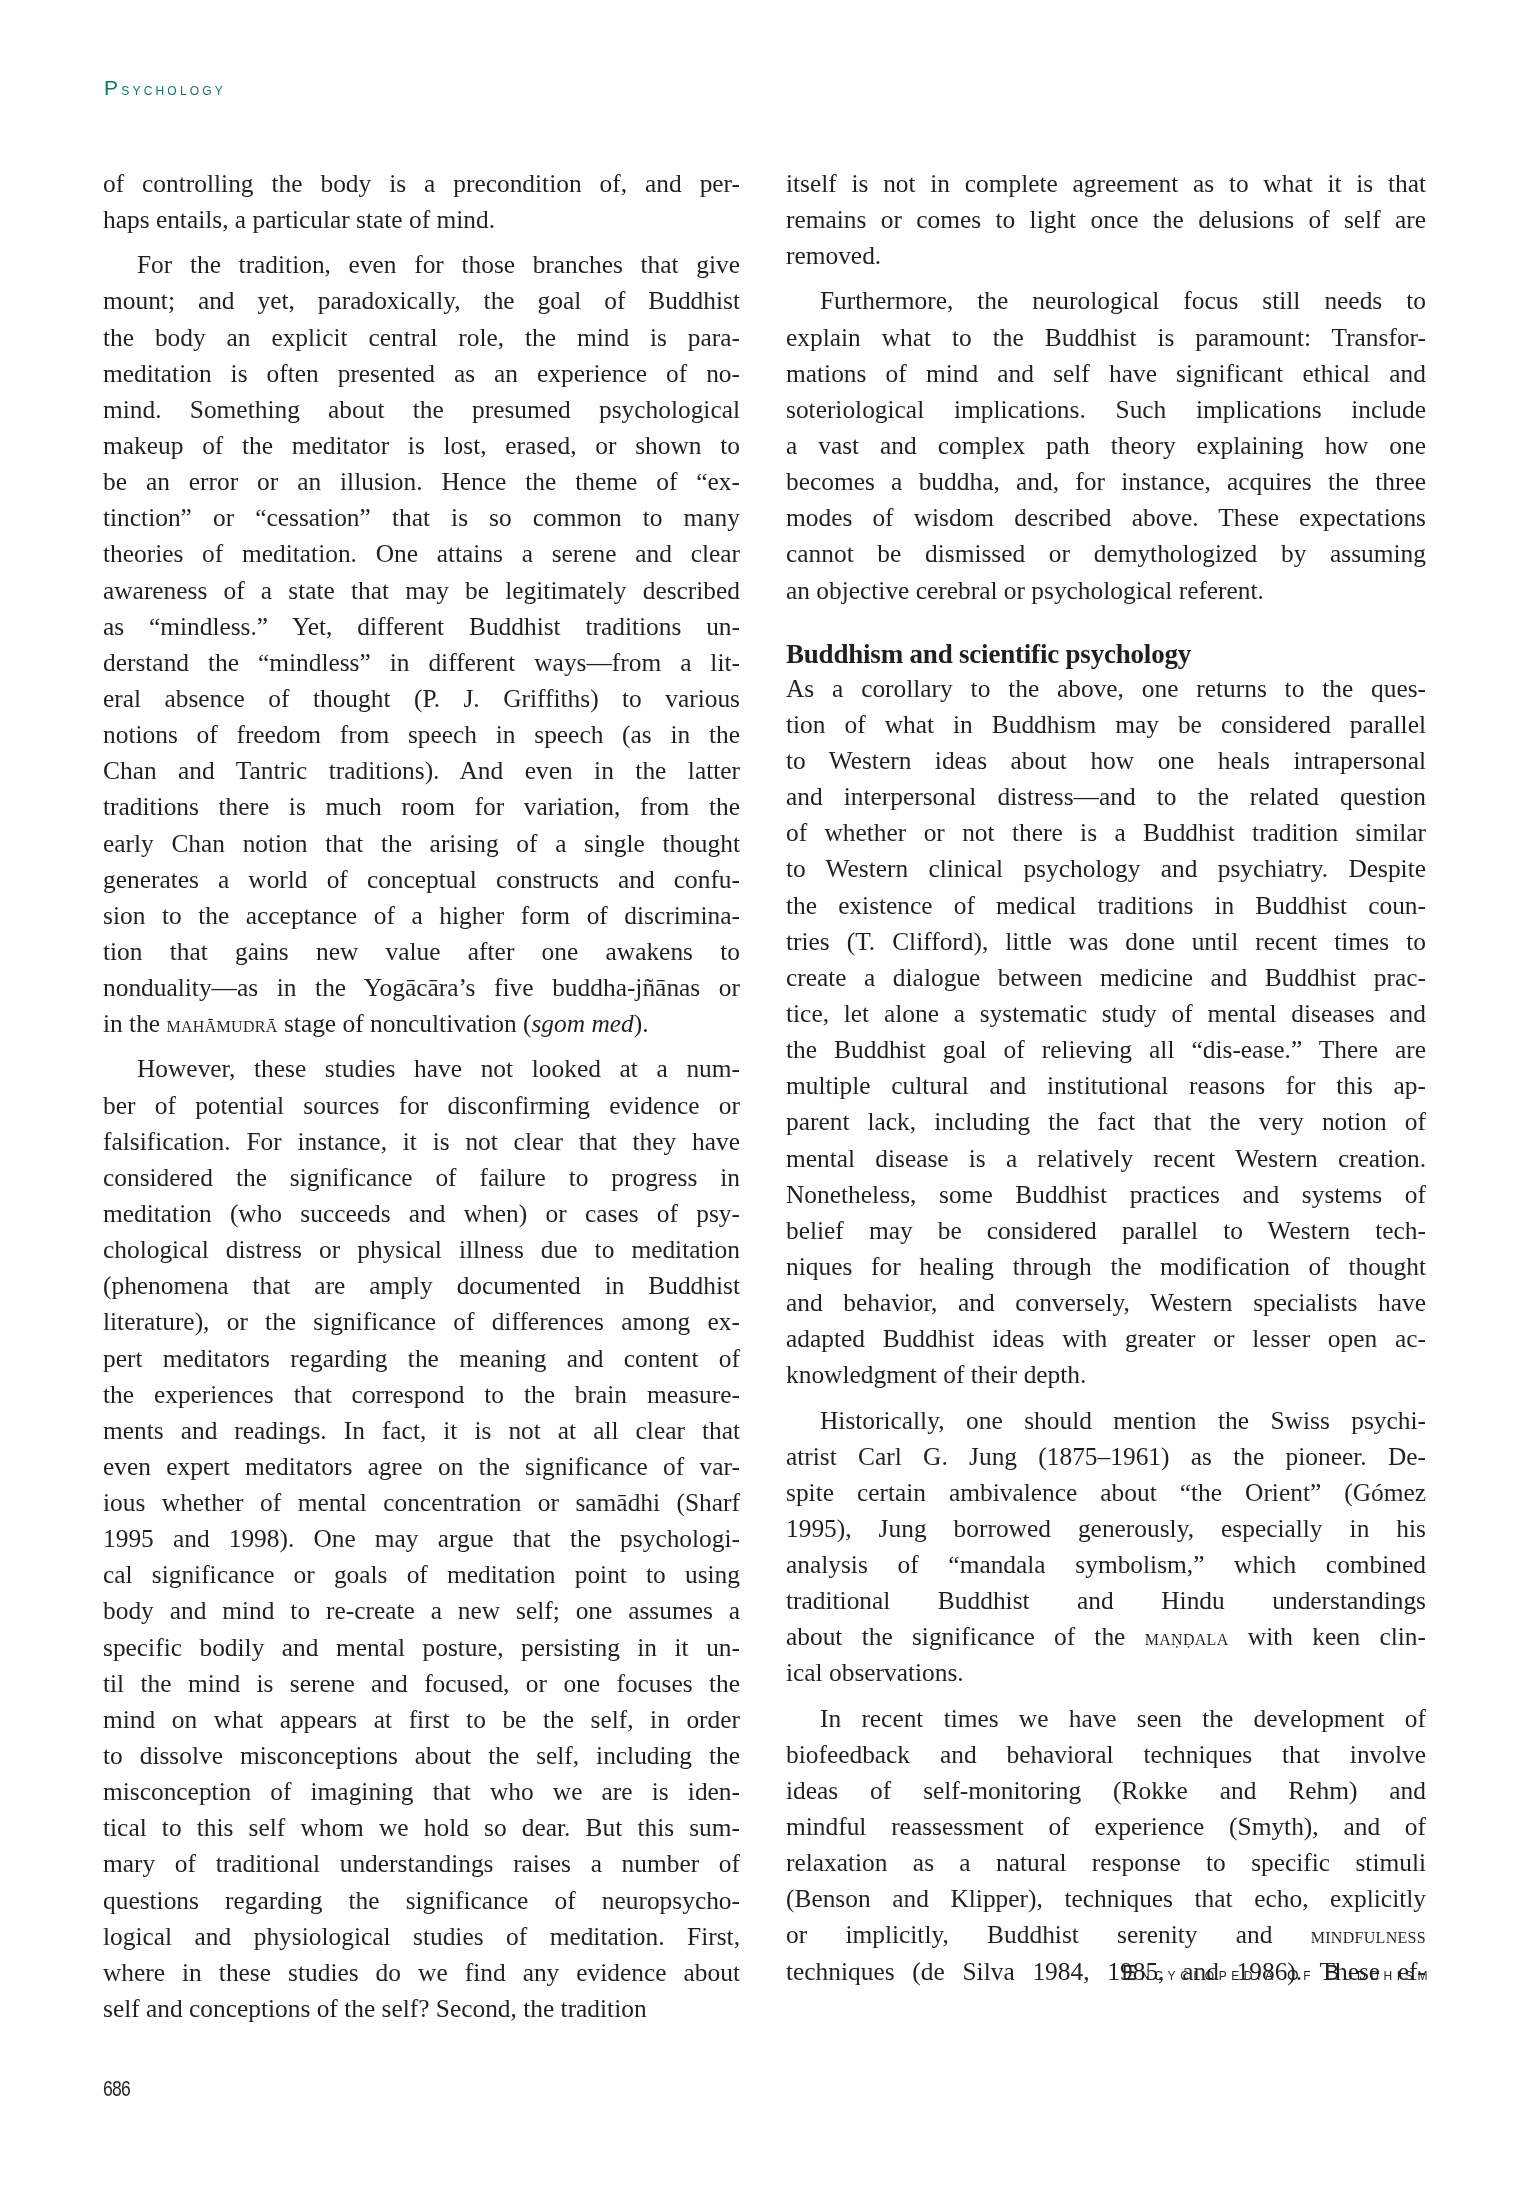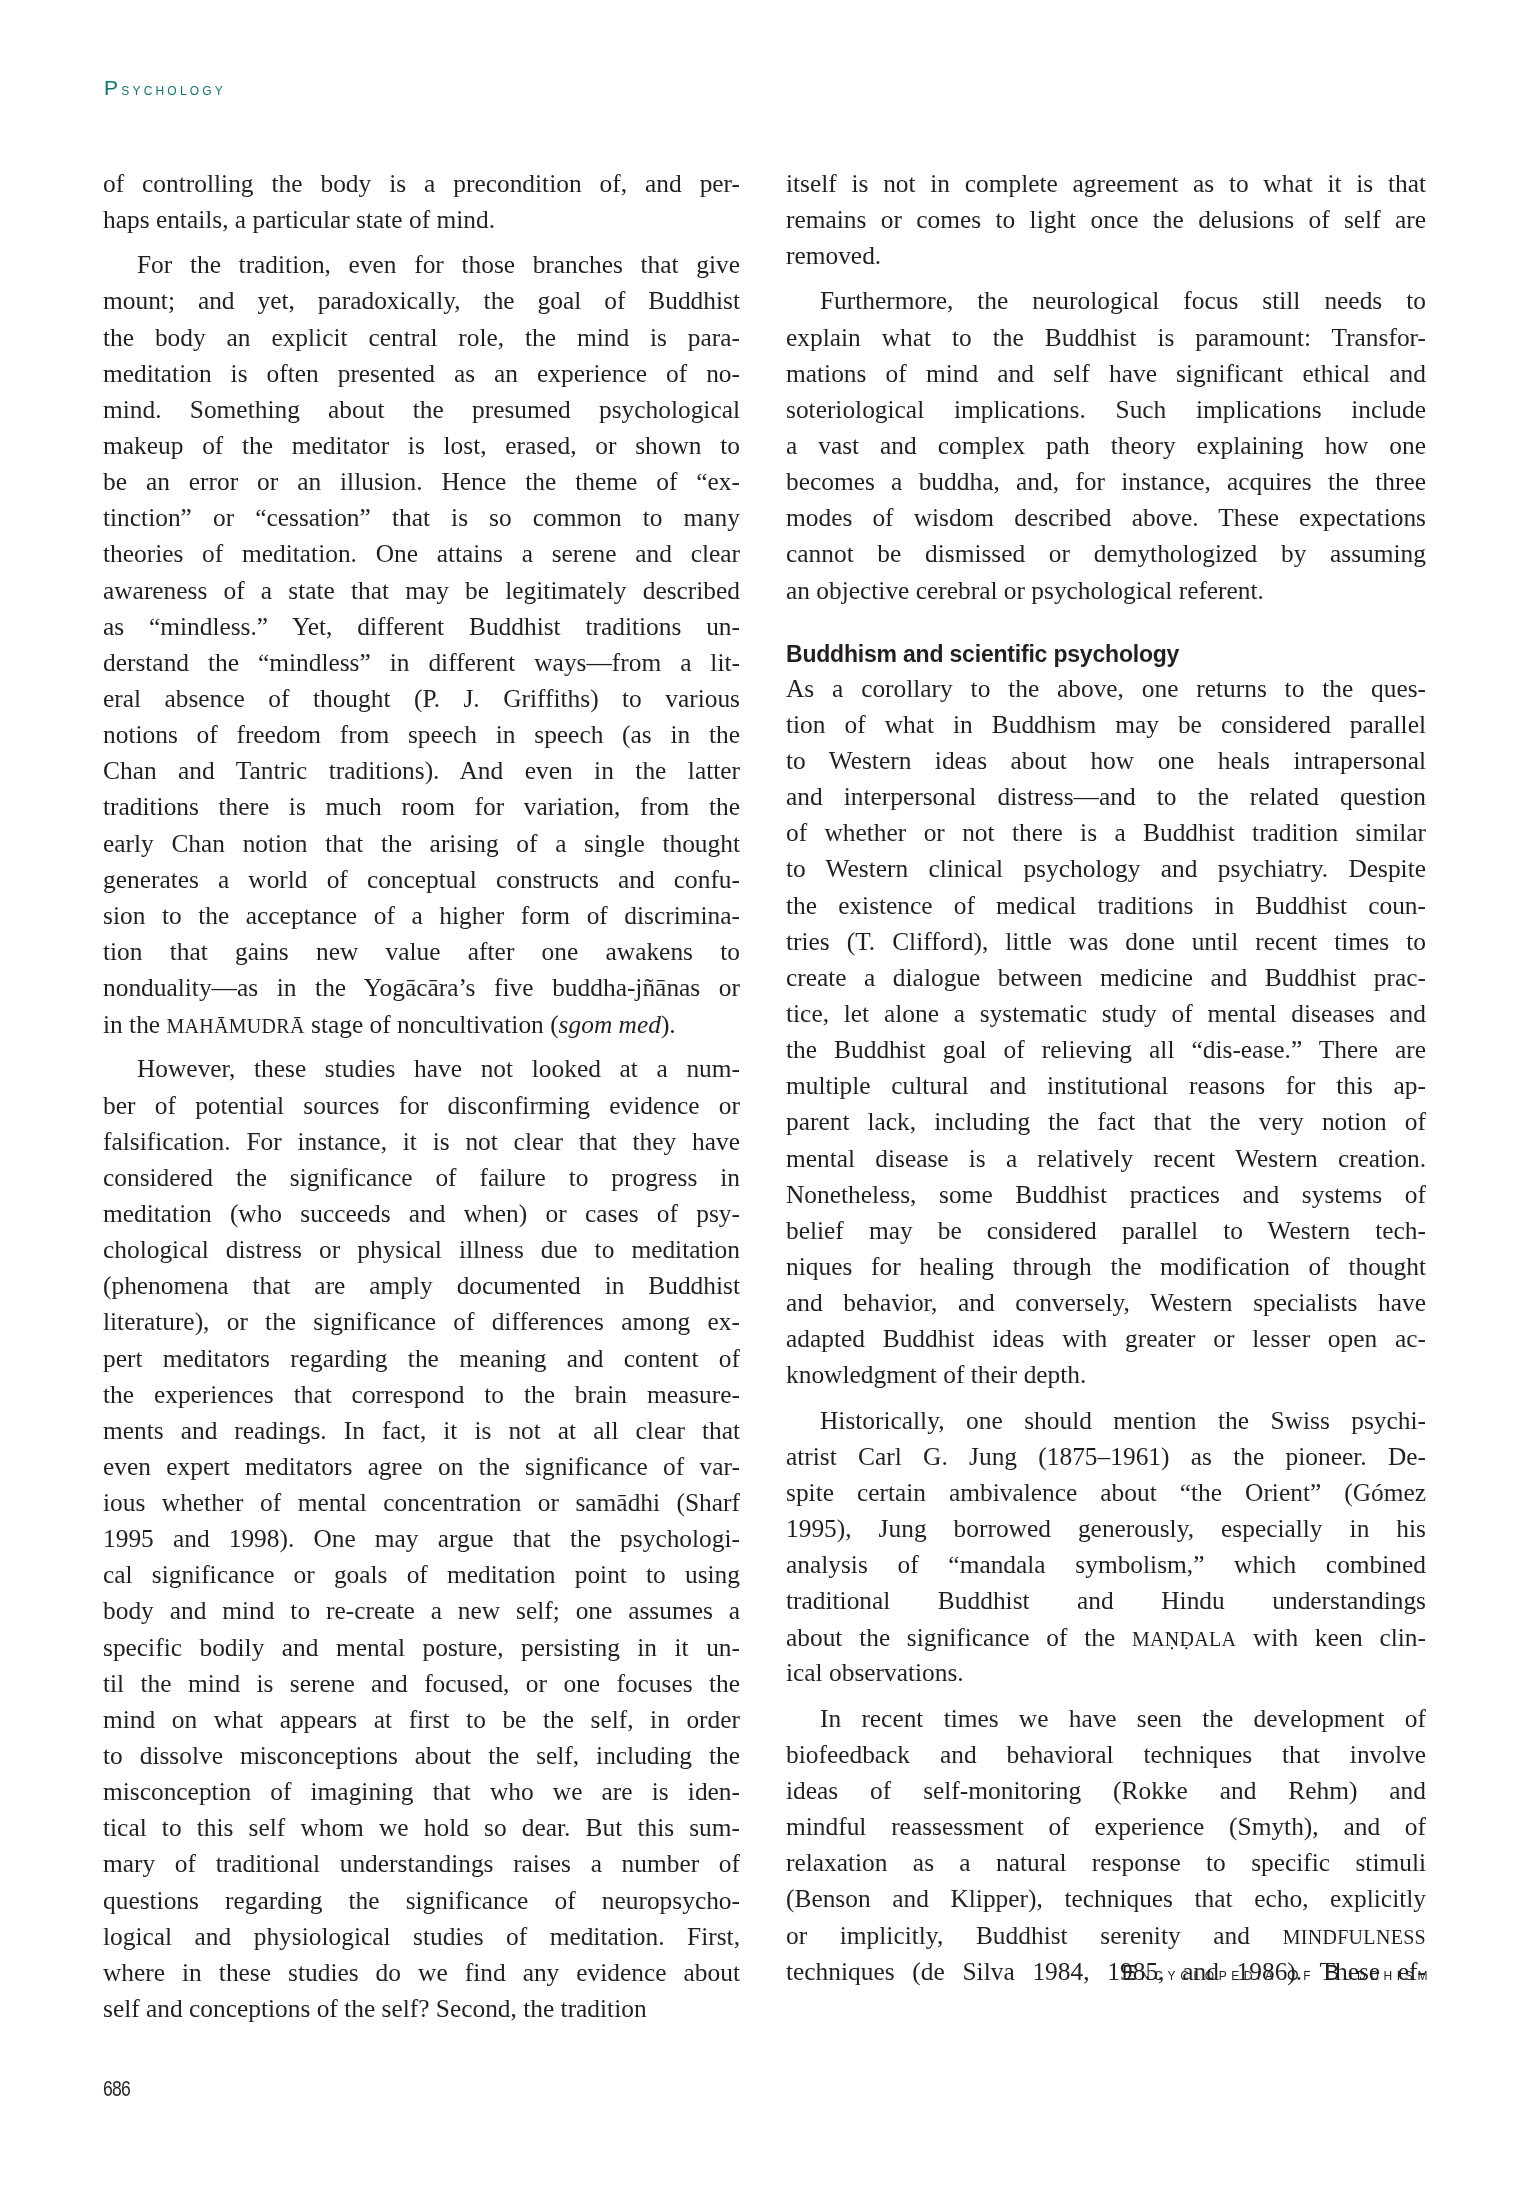--- a/index.html
+++ b/index.html
@@ -9,23 +9,23 @@
          font-size: 17px; letter-spacing: 3.2px; font-variant: small-caps; color: #0f766e; }
   .running-head .cap { font-size: 21px; }
   .col { position: absolute; top: 146px; width: 637px; font-size: 25.4px; margin-top: 19px; }
   .col.left { left: 103px; }
   .col.right { left: 786px; width: 640px; }
   .line { display: block; height: 36.15px; line-height: 36.15px; white-space: nowrap;
           text-align: justify; text-align-last: justify; overflow: visible; }
   .line.last { text-align-last: left; }
   .line.indent { padding-left: 34px; }
   .para { margin-bottom: 9px; }
-  .heading { font-family: Liberation Sans, sans-serif; font-weight: bold; font-size: 23px;
+  .heading { font-family: Liberation Serif, serif; font-weight: bold; font-size: 27px;
              height: 36px; line-height: 40px; margin-top: 26px; letter-spacing: -0.2px; }
-  .sc { font-variant: small-caps; text-transform: lowercase; font-size: 29px; letter-spacing: 0.3px; }
+  .sc { font-variant: small-caps; text-transform: lowercase; font-size: 23px; letter-spacing: 0.3px; }
   .it { font-style: italic; }
   .footer-page { position: absolute; left: 103px; top: 2076px; font-family: "Liberation Sans", "DejaVu Sans", sans-serif;
                  font-size: 22px; letter-spacing: -1px; transform: scaleX(0.8); transform-origin: left; }
   .footer-title { position: absolute; right: 90px; top: 1960px; font-family: "Liberation Sans", "DejaVu Sans", sans-serif;
                   font-size: 17px; letter-spacing: 4.6px; font-variant: small-caps; }
   .footer-title .cap { font-size: 22px; }
 </style>
 </head>
 <body>
 

